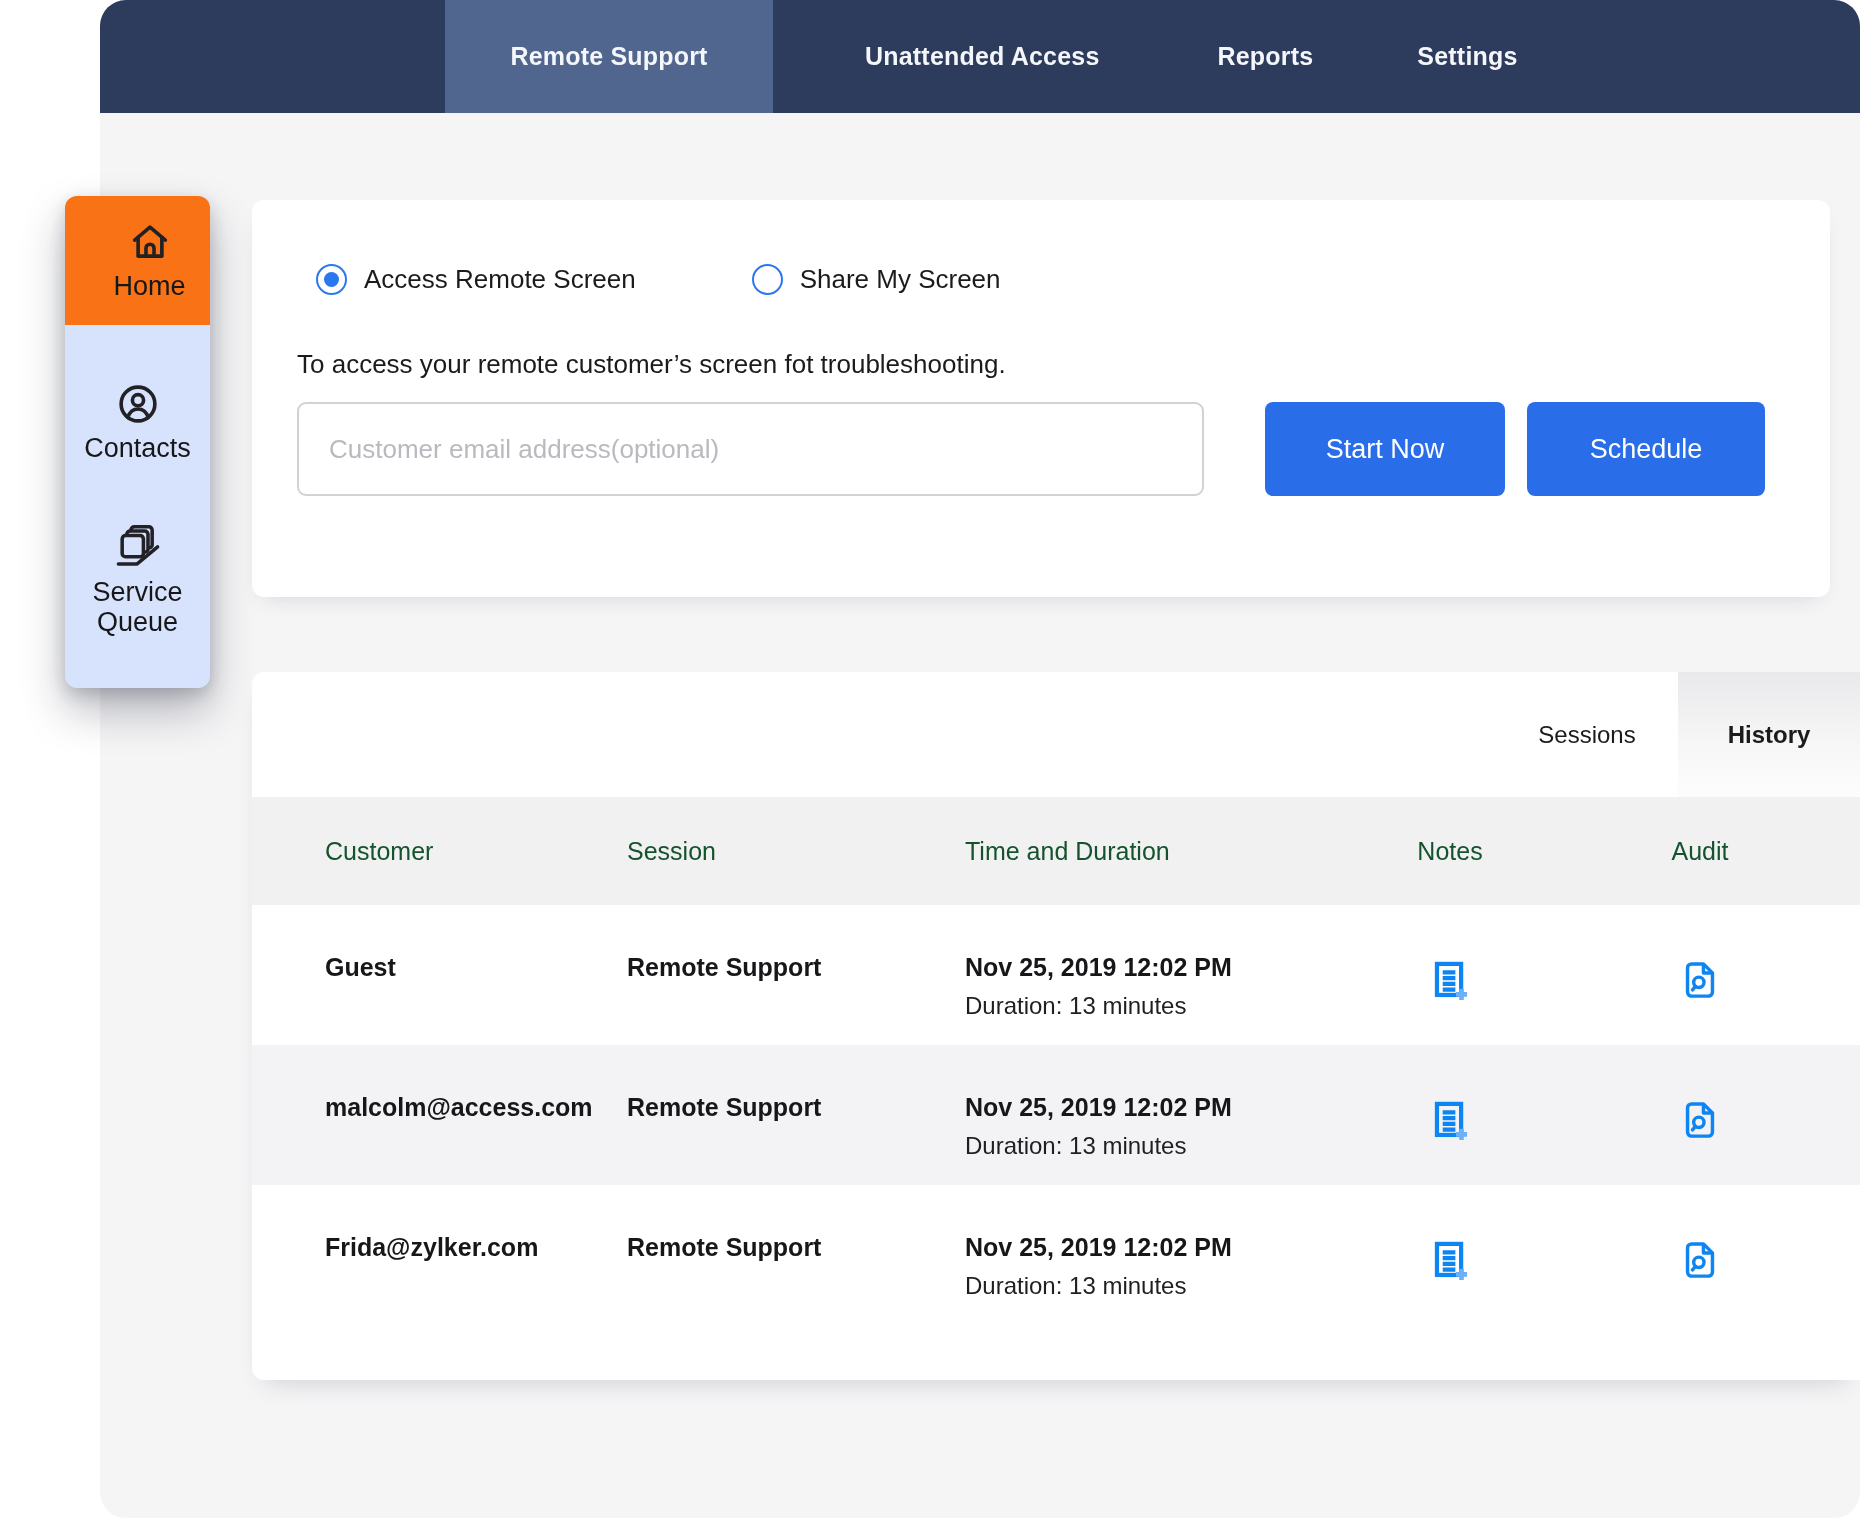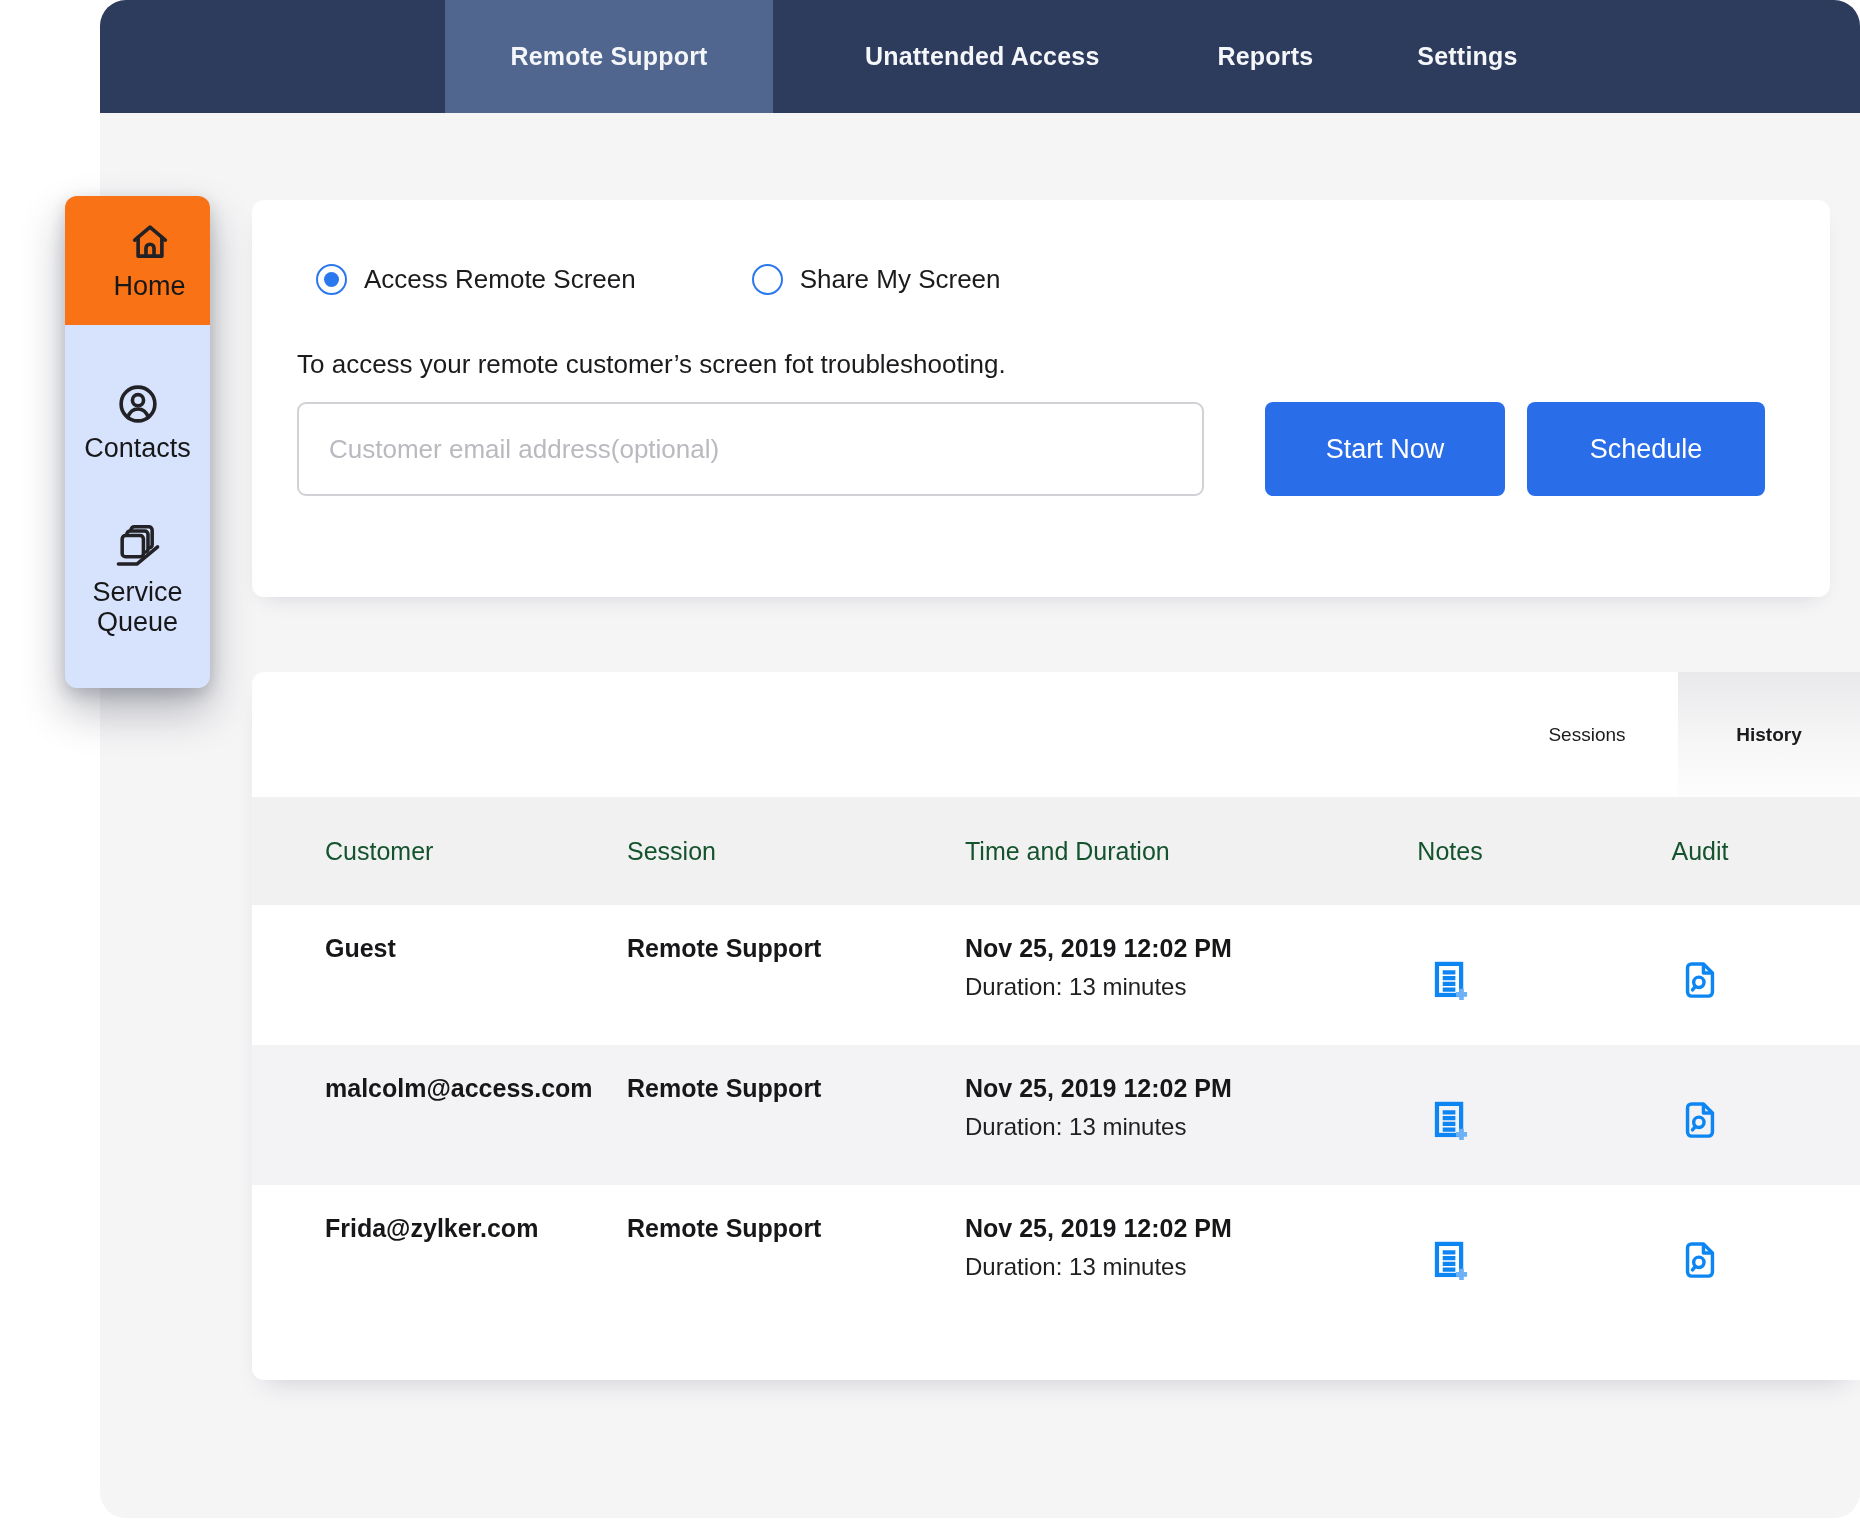--- a/index.html
+++ b/index.html
@@ -46,30 +46,30 @@
   .form-row{display:flex;align-items:center;margin:22px 45px 12px 45px;}
   .email-input{width:907px;height:94px;box-sizing:border-box;border:2px solid #d2d2d6;border-radius:9px;font-size:26px;padding:0 30px;color:#1b1b1e;background:#fff;outline:none;font-family:"Liberation Sans",sans-serif;}
   .email-input::placeholder{color:#b9b9bf;}
   .btn{height:94px;border:none;border-radius:8px;background:#2a6de9;color:#ffffff;font-size:27px;font-weight:500;cursor:pointer;font-family:"Liberation Sans",sans-serif;}
   .btn-start{width:240px;margin-left:61px;}
   .btn-schedule{width:238px;margin-left:22px;}
 
   
   .tabs-row{display:flex;height:125px;align-items:stretch;}
   .tabs-row .tab-spacer{flex:1;}
-  .tab{width:182px;display:flex;align-items:center;justify-content:center;font-size:19px;color:#1b1b1e;cursor:pointer;}
+  .tab{width:182px;display:flex;align-items:center;justify-content:center;font-size:24px;color:#1b1b1e;cursor:pointer;}
   .tab.active{font-weight:700;background:linear-gradient(180deg,#e9e9eb 0%,#f6f6f7 55%,#fdfdfd 100%);}
   .tab-favorites{margin-right:256px;}
 
   .tbl-head{height:108px;background:#f1f1f2;display:grid;grid-template-columns:302px 338px 360px 250px 250px;align-items:center;padding-left:73px;font-size:25px;color:#14532d;}
   .th-center{text-align:center;}
   .tbl-row{display:grid;grid-template-columns:302px 338px 360px 250px 250px;padding-left:73px;height:140px;box-sizing:border-box;}
   .tbl-row.alt{background:#f3f3f5;}
   .tbl-row.last{height:195px;}
-  .cell{padding-top:29px;}
+  .cell{padding-top:48px;}
   .cell-main{font-size:25px;font-weight:700;color:#17171a;line-height:1.15;}
   .cell-sub{font-size:24px;color:#1f1f22;margin-top:10px;}
   .cell-icon{display:flex;justify-content:center;align-items:flex-start;padding-top:52px;}
   .icon-btn{cursor:pointer;display:block;}
 </style>
 </head>
 <body>
 
 <div class="stage">
 

